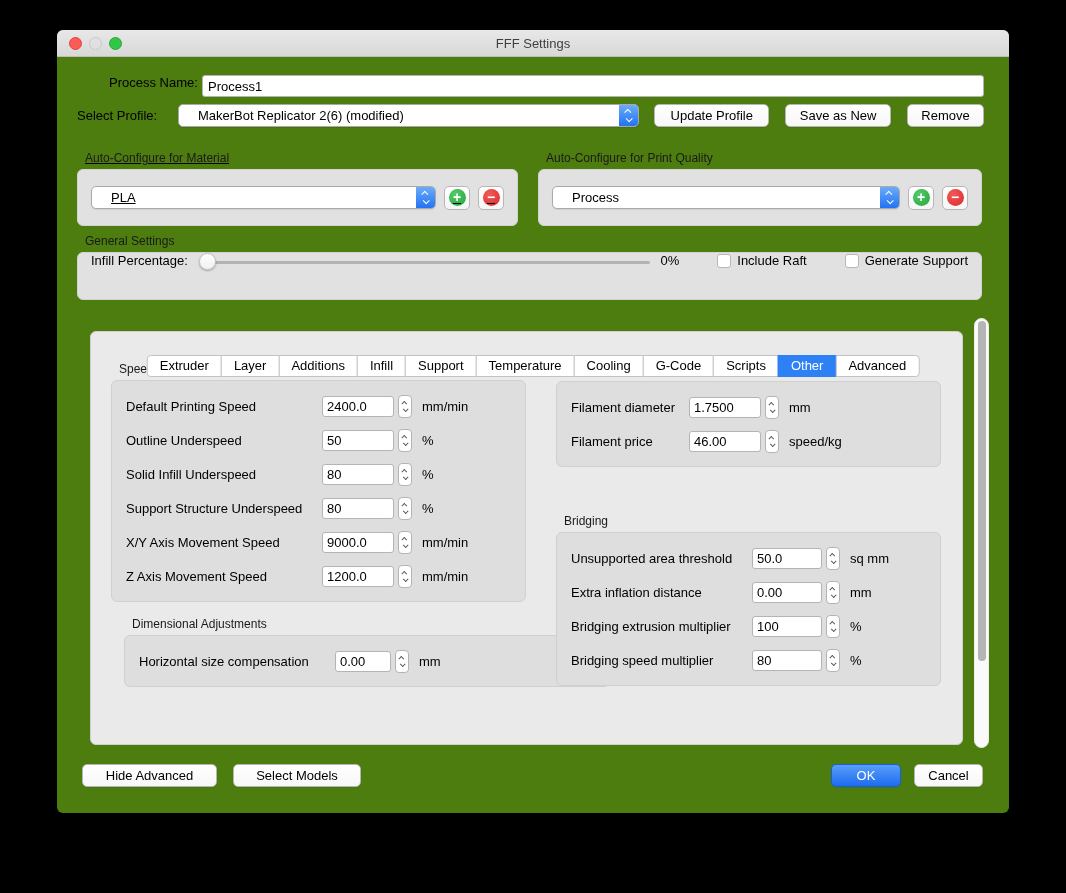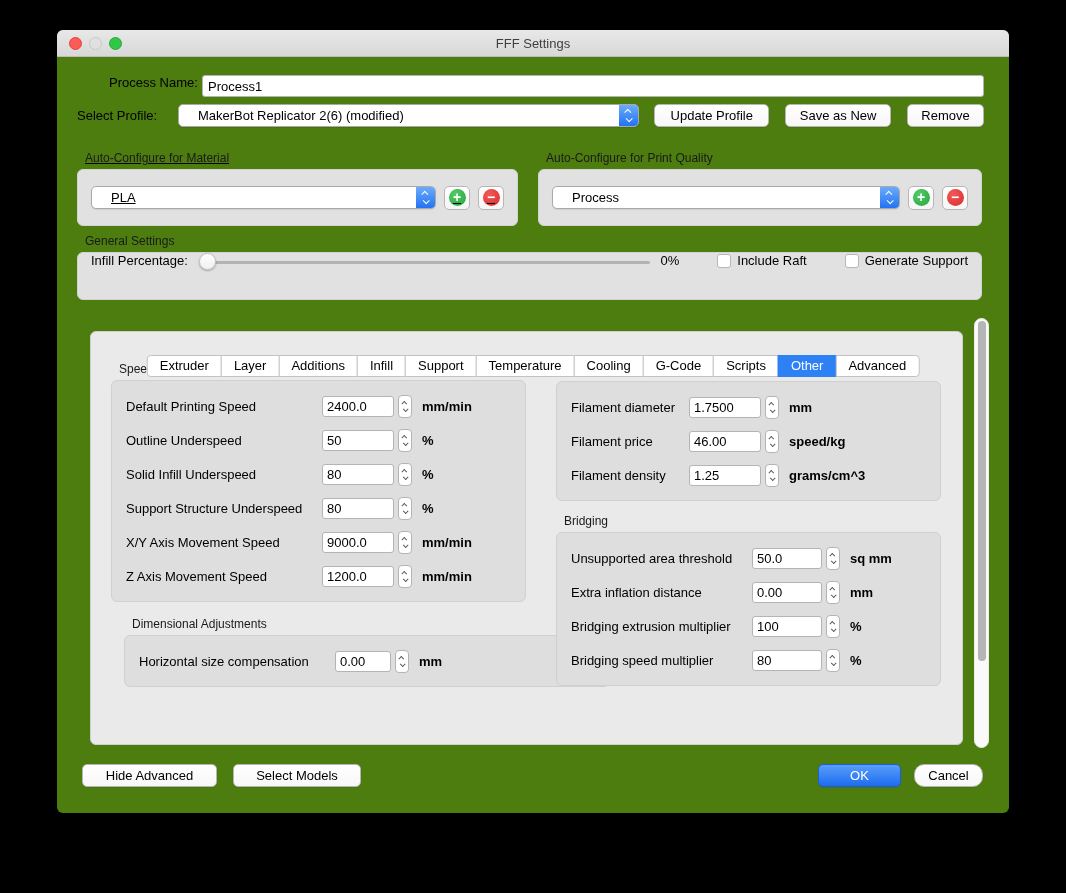--- a/index.html
+++ b/index.html
@@ -137,39 +137,39 @@
   .srow .row-label { font-size:13px; width:var(--lw); white-space:nowrap; }
   .srow .numfield {
     width:var(--fw); height:21px; background:#fff; border:1px solid #b4b4b4; border-radius:3px;
     font-size:13px; font-family:"Liberation Sans",sans-serif; padding:0 4px;
   }
   .stepper {
     width:14px; height:23px; margin-left:4px; background:#fff; border:1px solid #b4b4b4;
     border-radius:4px; display:flex; flex-direction:column; align-items:center; justify-content:center; gap:3px;
   }
   .stepper .chev { width:4px; height:4px; border-left:1.4px solid #555; border-top:1.4px solid #555; }
-  .srow .unit { font-size:13px; margin-left:10px; white-space:nowrap;font-weight:bold; }
+  .srow .unit { font-size:13px; margin-left:10px; white-space:nowrap; }
 
   
   .vscroll {
     position:absolute; left:917px; top:288px; width:15px; height:430px;
     background:#fafafa; border-radius:8px; border:1px solid #ececec;
   }
   .vscroll .vthumb {
     position:absolute; left:2.5px; top:2px; width:8px; height:340px;
     background:#b5b5b5; border-radius:4px;
   }
 
   
   .footer-left  { position:absolute; left:25px; top:734px; display:flex; }
   .footer-right { position:absolute; right:26px; top:734px; display:flex; }
   .btn.hide-adv { width:135px; }
   .btn.sel-mod  { width:128px; margin-left:16px; }
-  .btn.ok     { width:83px; }
-  .btn.cancel { width:69px; margin-left:13px;border-radius:10px; }
+  .btn.ok     { width:70px; }
+  .btn.cancel { width:69px; margin-left:13px; }
 </style>
 </head>
 <body>
 
 <div class="stage">
   <div class="window">
 
     <div class="titlebar">
       <span class="tl red"></span>
       <span class="tl gray"></span>
@@ -359,29 +359,20 @@
             </div>
             <div class="srow">
               <span class="row-label">Filament price</span>
               <input class="numfield" value="46.00" style="">
               <span class="stepper">
                 <span class="chev up"></span>
                 <span class="chev down"></span>
               </span>
               <span class="unit">speed/kg</span>
             </div>
-            <div class="srow">
-              <span class="row-label">Filament density</span>
-              <input class="numfield" value="1.25" style="">
-              <span class="stepper">
-                <span class="chev up"></span>
-                <span class="chev down"></span>
-              </span>
-              <span class="unit">grams/cm^3</span>
-            </div>
           </div>
       </div>
 
       <div class="group g-bridging">
         <div class="group-title">Bridging</div>
         <div class="group-body rows" id="rows-bridging">
             <div class="srow">
               <span class="row-label">Unsupported area threshold</span>
               <input class="numfield" value="50.0" style="">
               <span class="stepper">

